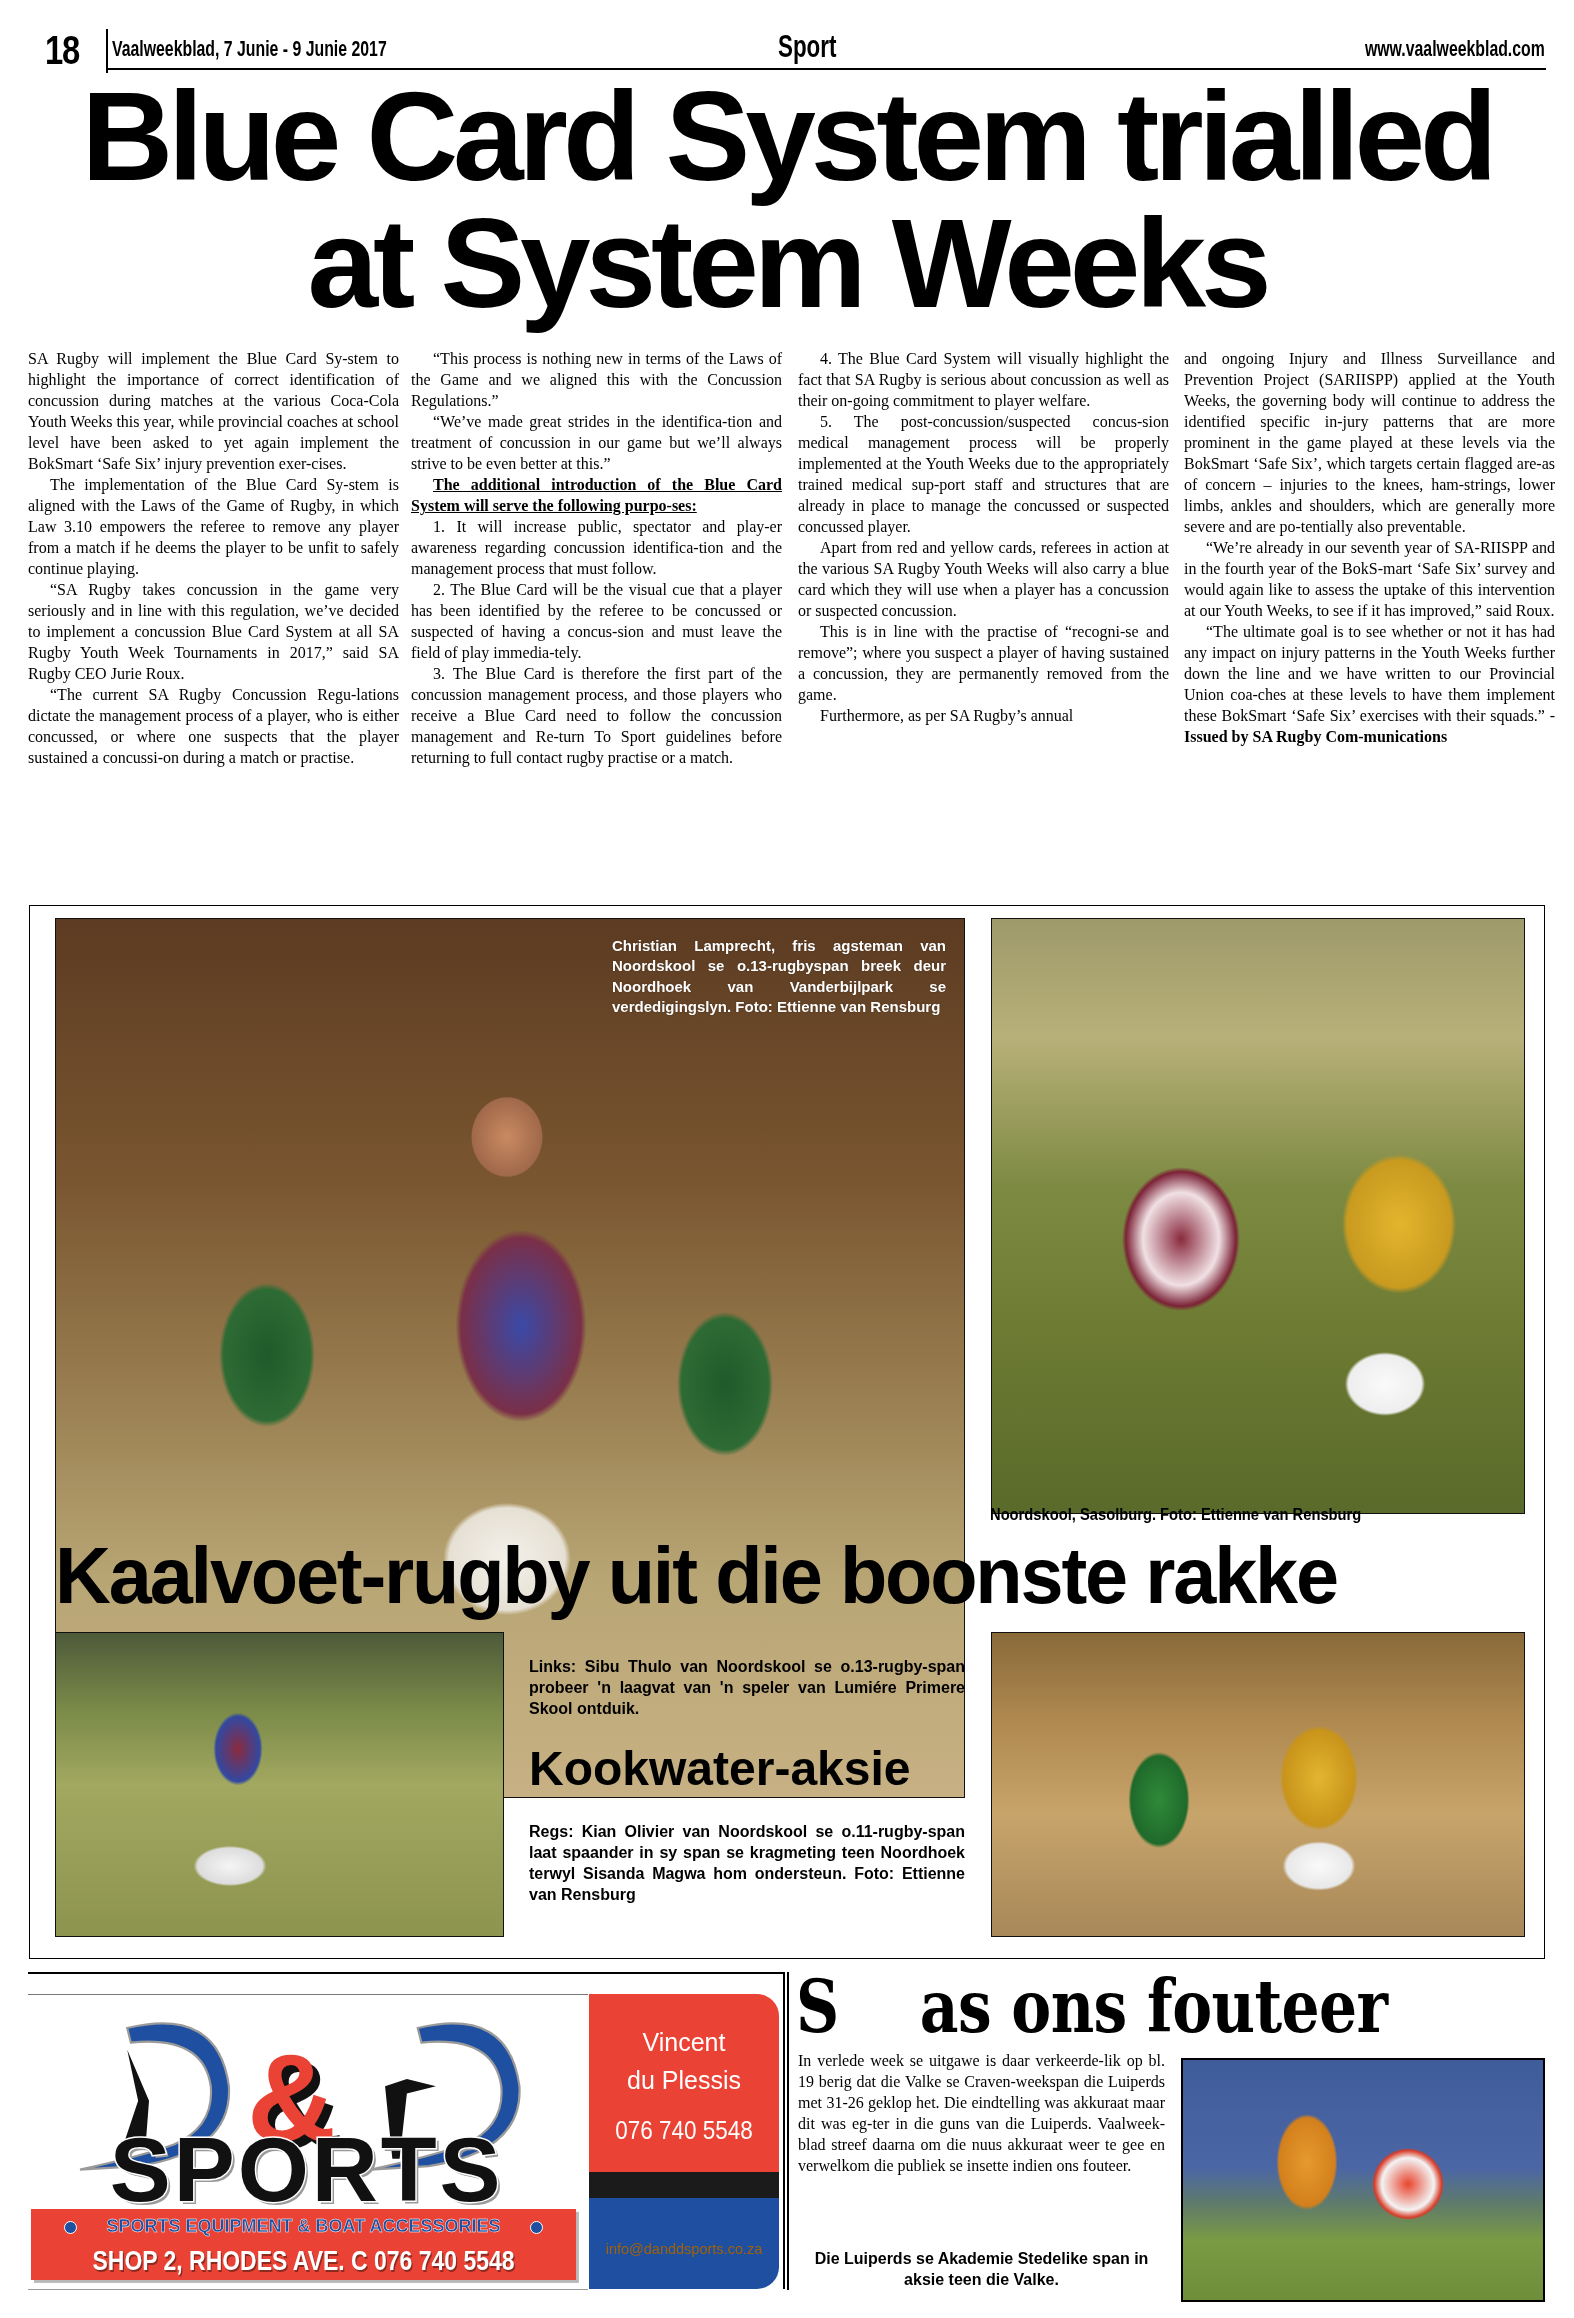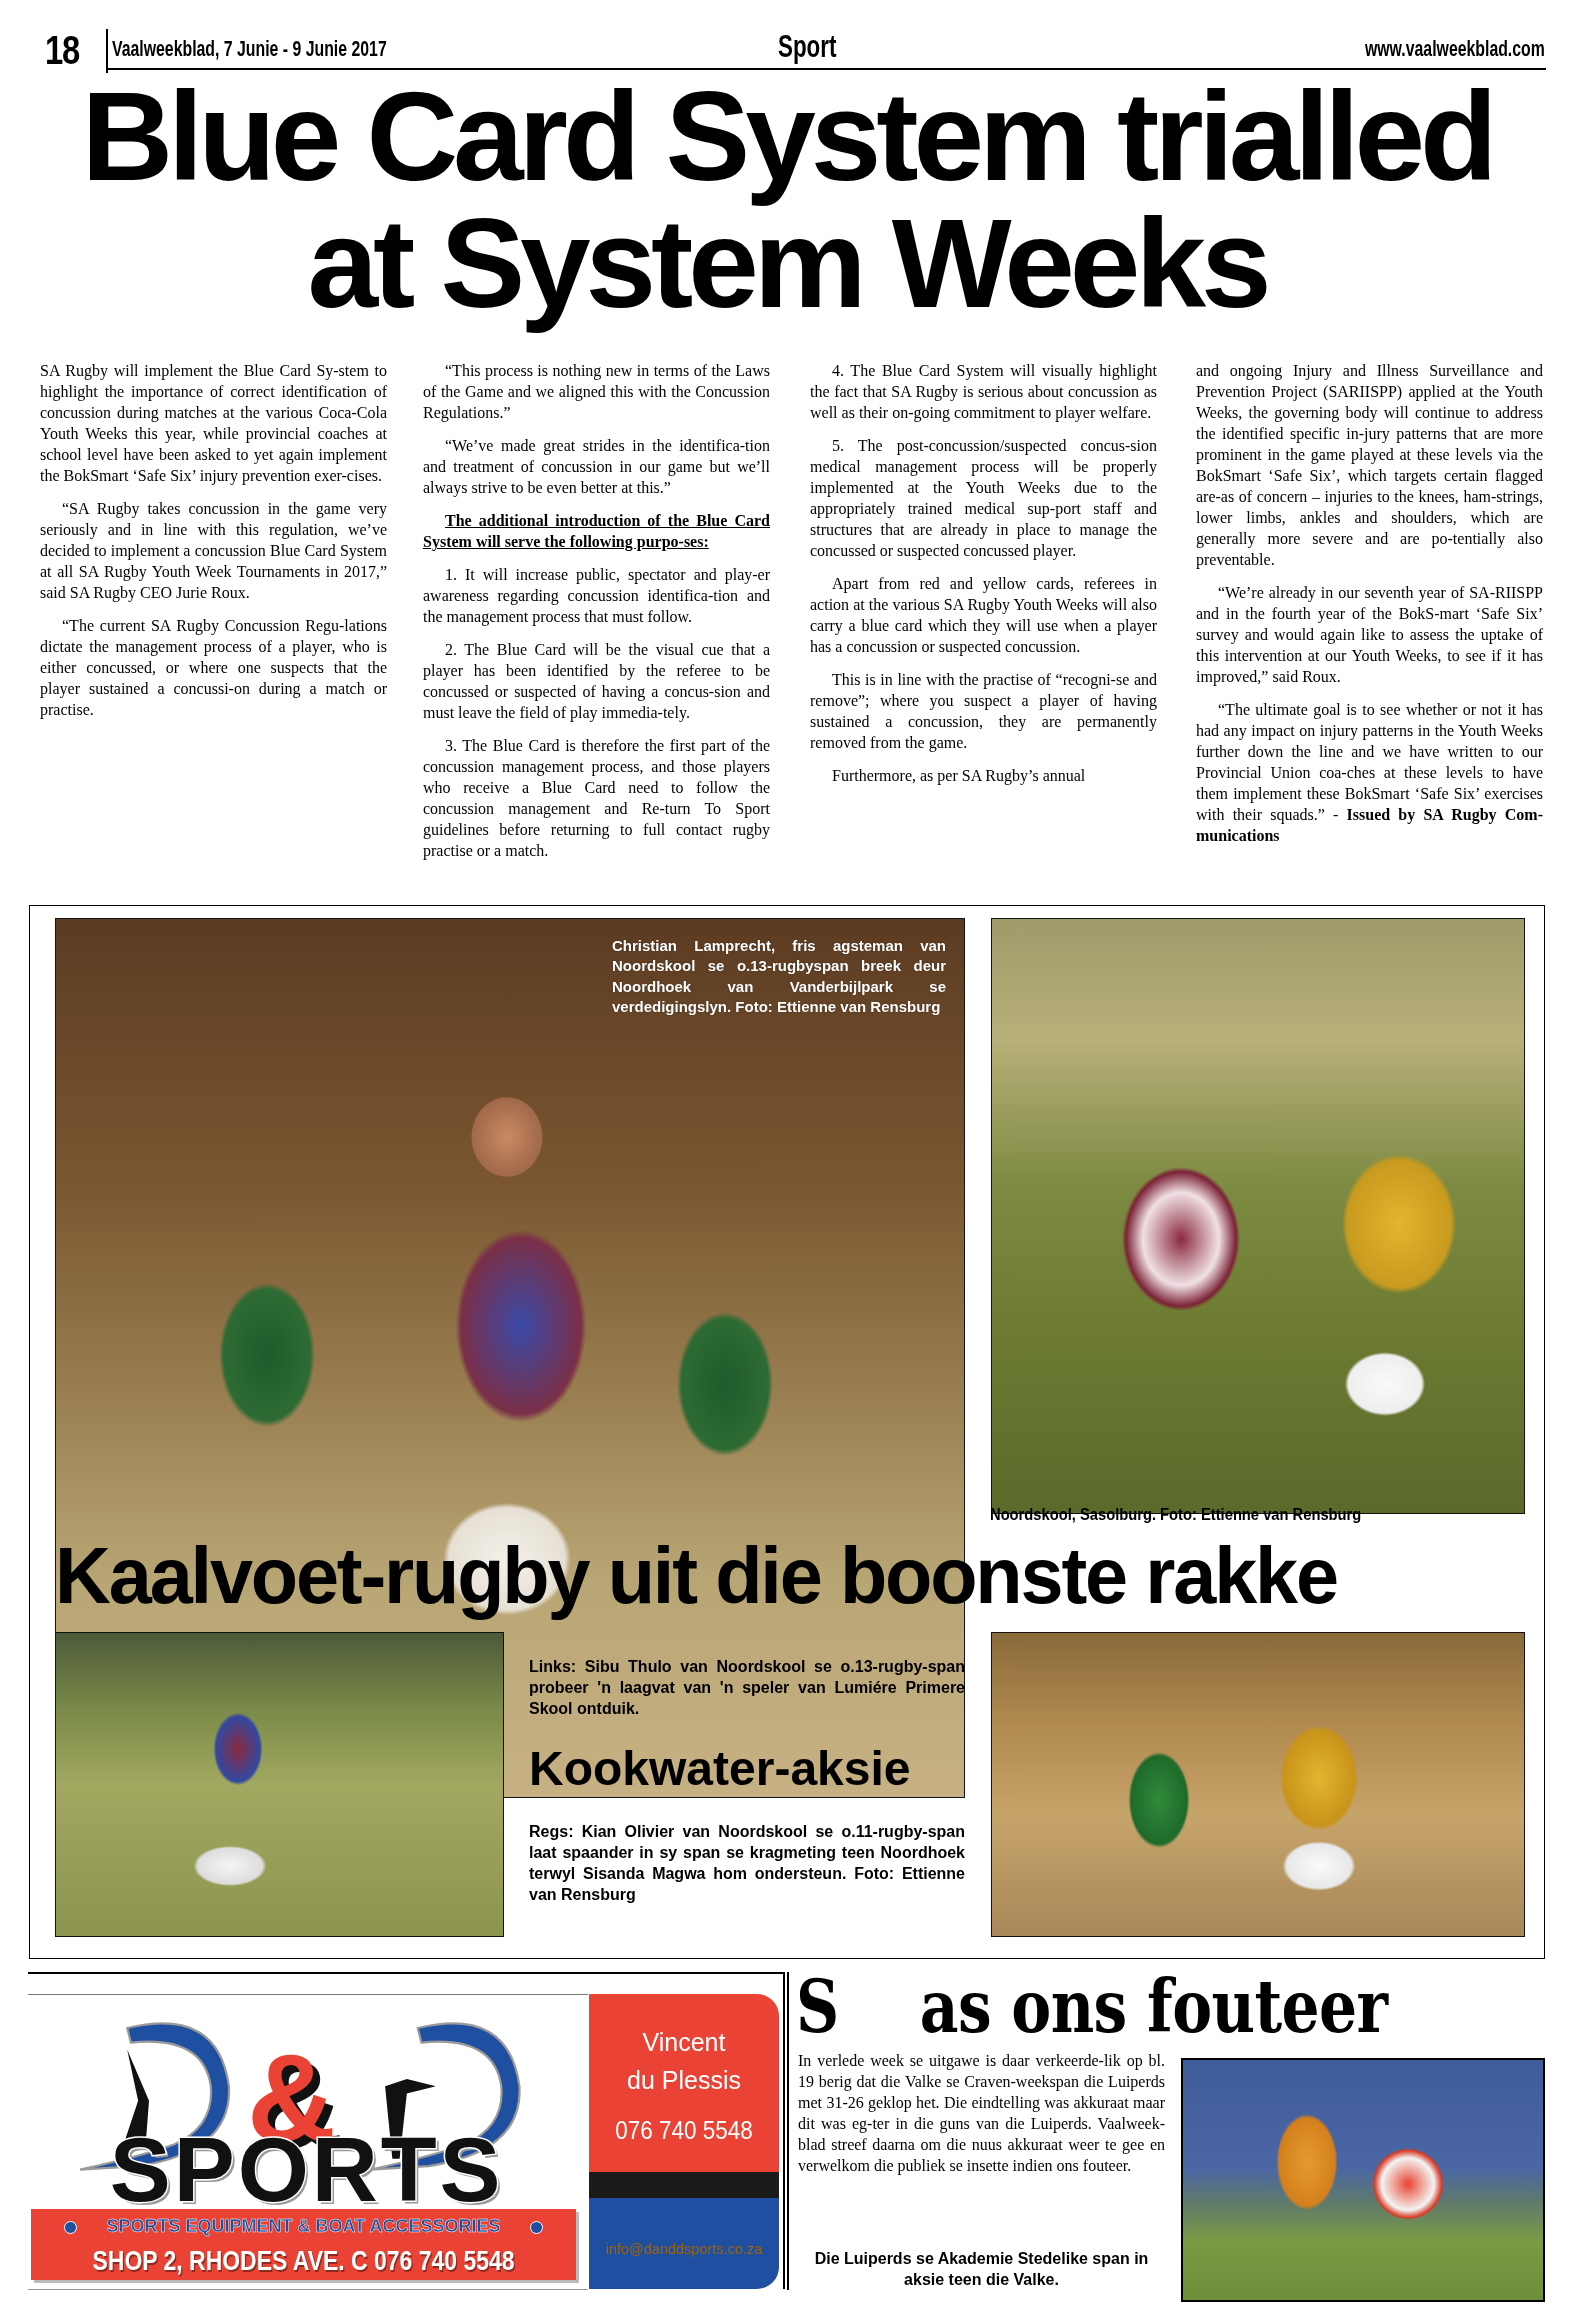--- a/index.html
+++ b/index.html
@@ -12,21 +12,21 @@
   .mast-left { left: 112px; top: 36px; font: bold 22px "Liberation Sans Narrow", "Liberation Sans", sans-serif; transform: scaleX(0.72); transform-origin: left top; white-space: nowrap; }
   .mast-center { left: 778px; top: 28px; font: bold 32px "Liberation Sans", sans-serif; transform: scaleX(0.7); transform-origin: left top; }
   .mast-right { right: 29px; top: 36px; font: bold 22px "Liberation Sans", sans-serif; transform: scaleX(0.72); transform-origin: right top; white-space: nowrap; }
   .mast-rule { left: 108px; top: 68px; width: 1438px; height: 2.2px; background: #000; }
 
   
   .headline { left: 0; top: 73px; width: 1574px; text-align: center; font: bold 127px/127px "Liberation Sans", sans-serif; letter-spacing: -5.1px; }
 
   
   .col { top: 348px; width: 371px; font: 16px/21px "Liberation Serif", serif; text-align: justify; hyphens: manual; }
-  .col p { margin: 12px; text-indent: 0; }
+  .col p { margin: 0; text-indent: 0; }
   .col p.ind { text-indent: 22px; }
   .col .subhead { font-weight: bold; text-decoration: underline; }
   .col .sign { font-weight: bold; }
 
   
   .photo-frame { left: 29px; top: 905px; width: 1516px; height: 1054px; border: 1.5px solid #000; box-sizing: border-box; }
   .photo { overflow: hidden; border: 1.5px solid #111; box-sizing: border-box; }
   .photo-1 { left: 55px; top: 918px; width: 910px; height: 880px;
     background:
       radial-gradient(ellipse 58px 65px at 451px 218px, #c98a62 0%, #a0694a 60%, transparent 62%),
@@ -102,20 +102,21 @@
 <div class="abs mast-right">www.vaalweekblad.com</div>
 <div class="abs mast-rule"></div>
 
 <div class="abs headline">
   <div>Blue Card System trialled</div>
   <div>at System Weeks</div>
 </div>
 
 <div class="abs col" style="left:28px;">
   <p>SA Rugby will implement the Blue Card Sy-stem to highlight the importance of correct identification of concussion during matches at the various Coca-Cola Youth Weeks this year, while provincial coaches at school level have been asked to yet again implement the BokSmart ‘Safe Six’ injury prevention exer-cises.</p>
+  <p class="ind">The implementation of the Blue Card Sy-stem is aligned with the Laws of the Game of Rugby, in which Law 3.10 empowers the referee to remove any player from a match if he deems the player to be unfit to safely continue playing.</p>
   <p class="ind">“SA Rugby takes concussion in the game very seriously and in line with this regulation, we’ve decided to implement a concussion Blue Card System at all SA Rugby Youth Week Tournaments in 2017,” said SA Rugby CEO Jurie Roux.</p>
   <p class="ind">“The current SA Rugby Concussion Regu-lations dictate the management process of a player, who is either concussed, or where one suspects that the player sustained a concussi-on during a match or practise.</p>
 </div>
 
 <div class="abs col" style="left:411px;">
   <p class="ind">“This process is nothing new in terms of the Laws of the Game and we aligned this with the Concussion Regulations.”</p>
   <p class="ind">“We’ve made great strides in the identifica-tion and treatment of concussion in our game but we’ll always strive to be even better at this.”</p>
   <p class="ind subhead">The additional introduction of the Blue Card System will serve the following purpo-ses:</p>
   <p class="ind">1. It will increase public, spectator and play-er awareness regarding concussion identifica-tion and the management process that must follow.</p>
   <p class="ind">2. The Blue Card will be the visual cue that a player has been identified by the referee to be concussed or suspected of having a concus-sion and must leave the field of play immedia-tely.</p>

